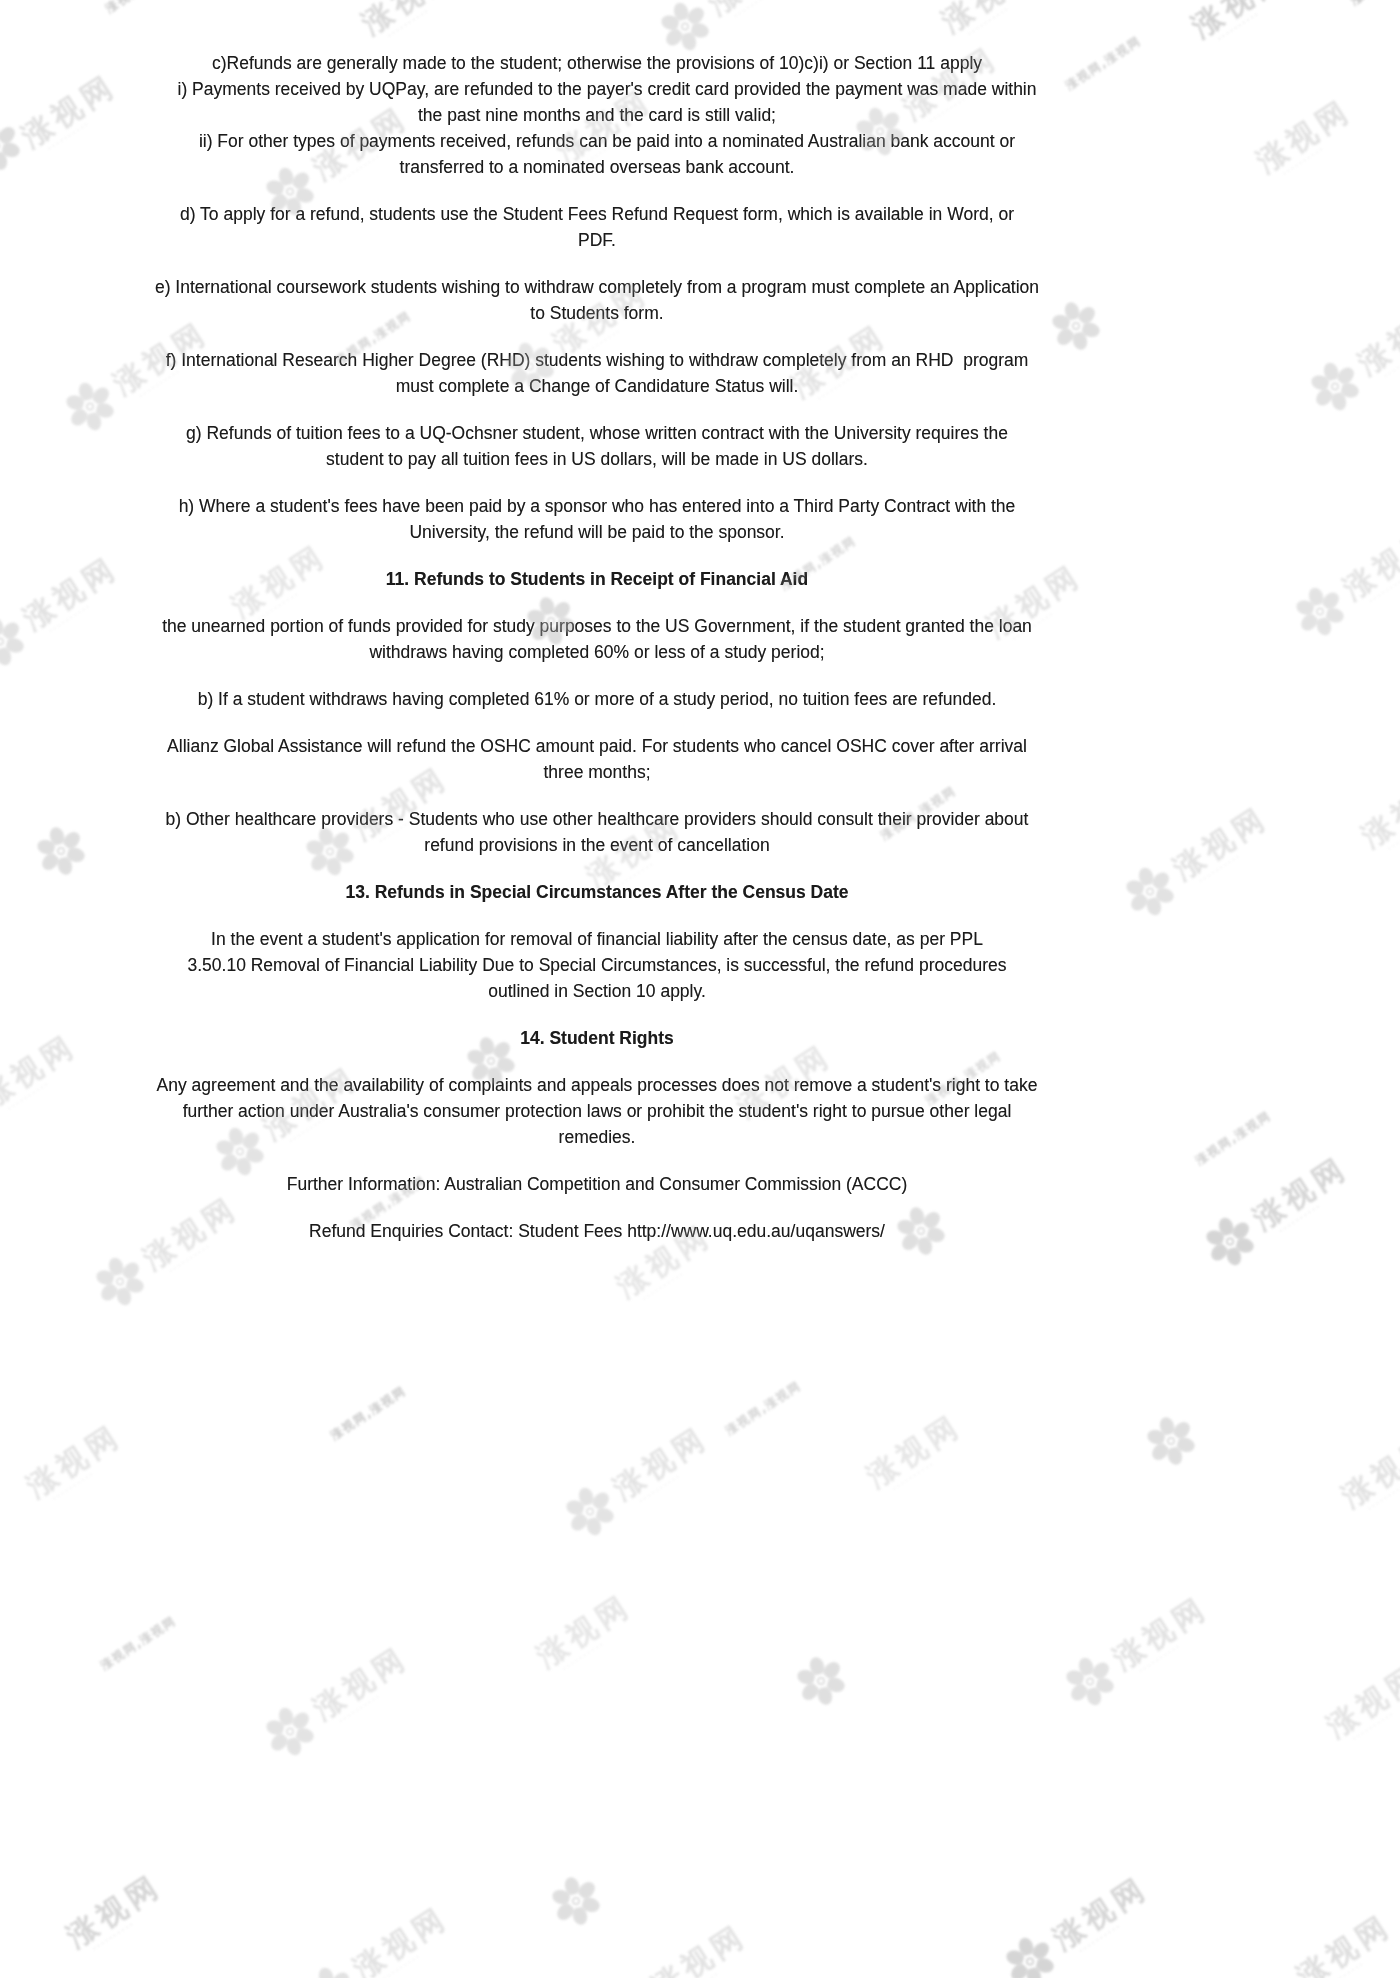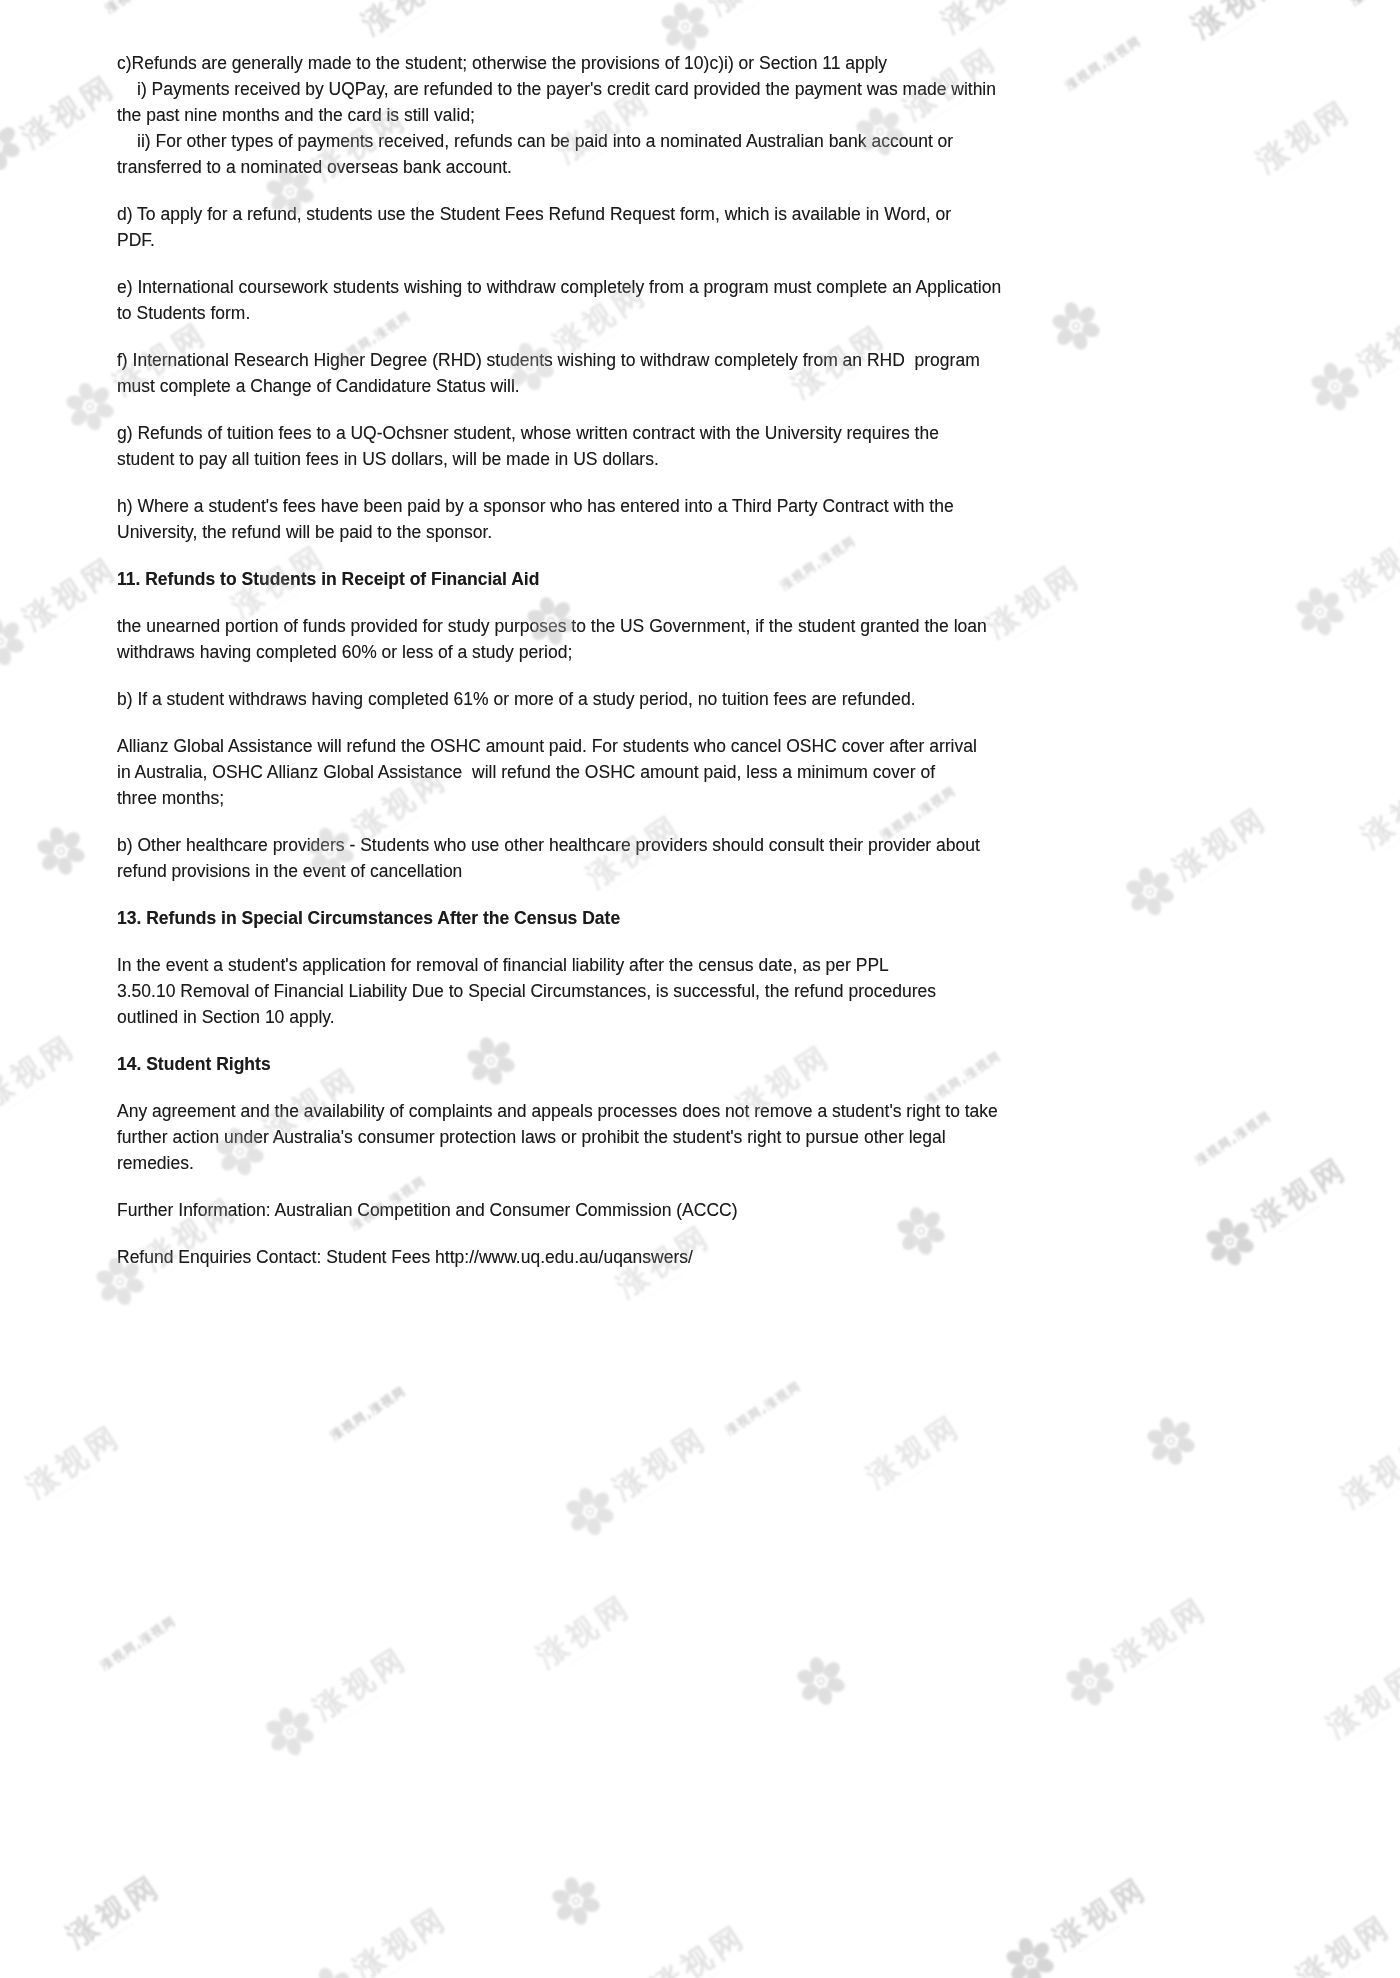--- a/index.html
+++ b/index.html
@@ -17,21 +17,21 @@
   .doc{
     position:absolute;left:117px;top:50px;width:960px;
     color:#1b1b1b;font-size:17.5px;line-height:26px;
     z-index:1;
     filter:blur(0.25px);
     text-shadow:0 0 0.5px rgba(0,0,0,0.4);
   }
   .block{margin:0 0 21px 0;}
   .block.tight{margin-bottom:0;}
   .block.heading{font-weight:bold;}
-  .line{white-space:pre;}
+  .line{white-space:pre;text-align:center;}
   .indent-first .line:first-child{padding-left:20px;}
   
   .wm-layer{
     position:absolute;left:0;top:0;width:1400px;height:1978px;
     z-index:2;pointer-events:none;overflow:hidden;
   }
   .wm{
     position:absolute;display:flex;align-items:flex-end;gap:7px;
     transform:rotate(-33deg);transform-origin:center;
     filter:blur(1.2px);
@@ -96,21 +96,20 @@
       </div>
       <div class="block">
         <div class="line">the unearned portion of funds provided for study purposes to the US Government, if the student granted the loan</div>
         <div class="line">withdraws having completed 60% or less of a study period;</div>
       </div>
       <div class="block">
         <div class="line">b) If a student withdraws having completed 61% or more of a study period, no tuition fees are refunded.</div>
       </div>
       <div class="block">
         <div class="line">Allianz Global Assistance will refund the OSHC amount paid. For students who cancel OSHC cover after arrival</div>
-        <div class="line">in Australia, OSHC Allianz Global Assistance  will refund the OSHC amount paid, less a minimum cover of</div>
         <div class="line">three months;</div>
       </div>
       <div class="block">
         <div class="line">b) Other healthcare providers - Students who use other healthcare providers should consult their provider about</div>
         <div class="line">refund provisions in the event of cancellation</div>
       </div>
       <div class="block heading">
         <div class="line">13. Refunds in Special Circumstances After the Census Date</div>
       </div>
       <div class="block">

